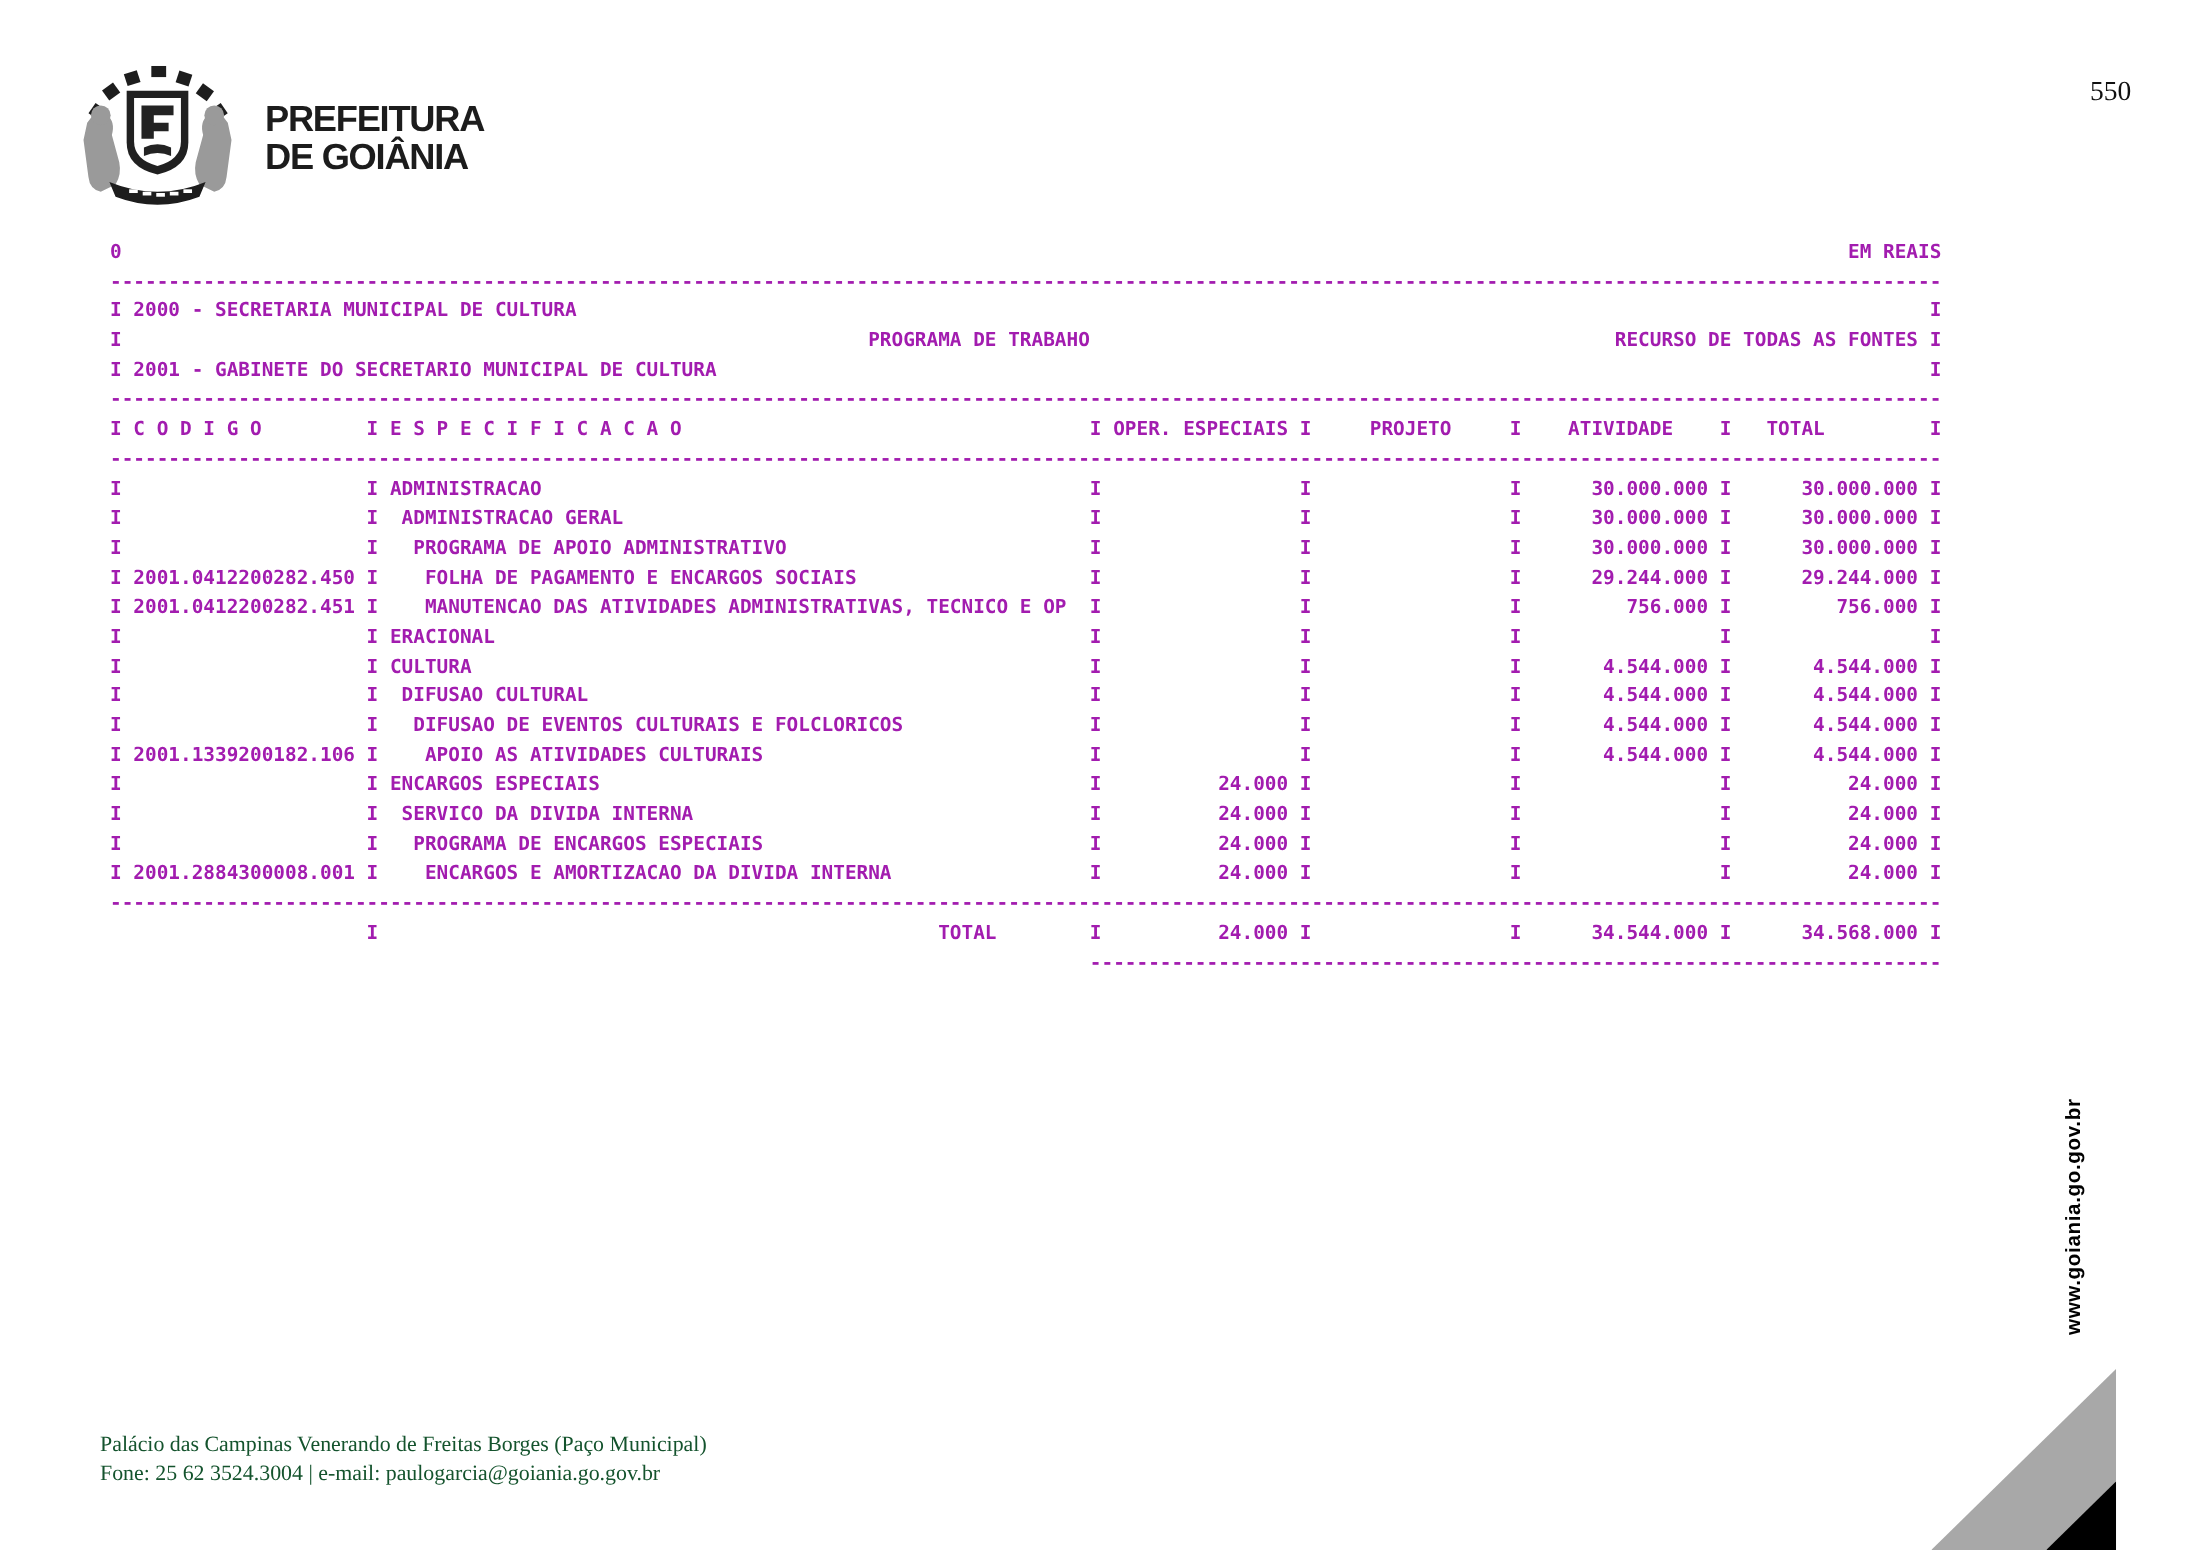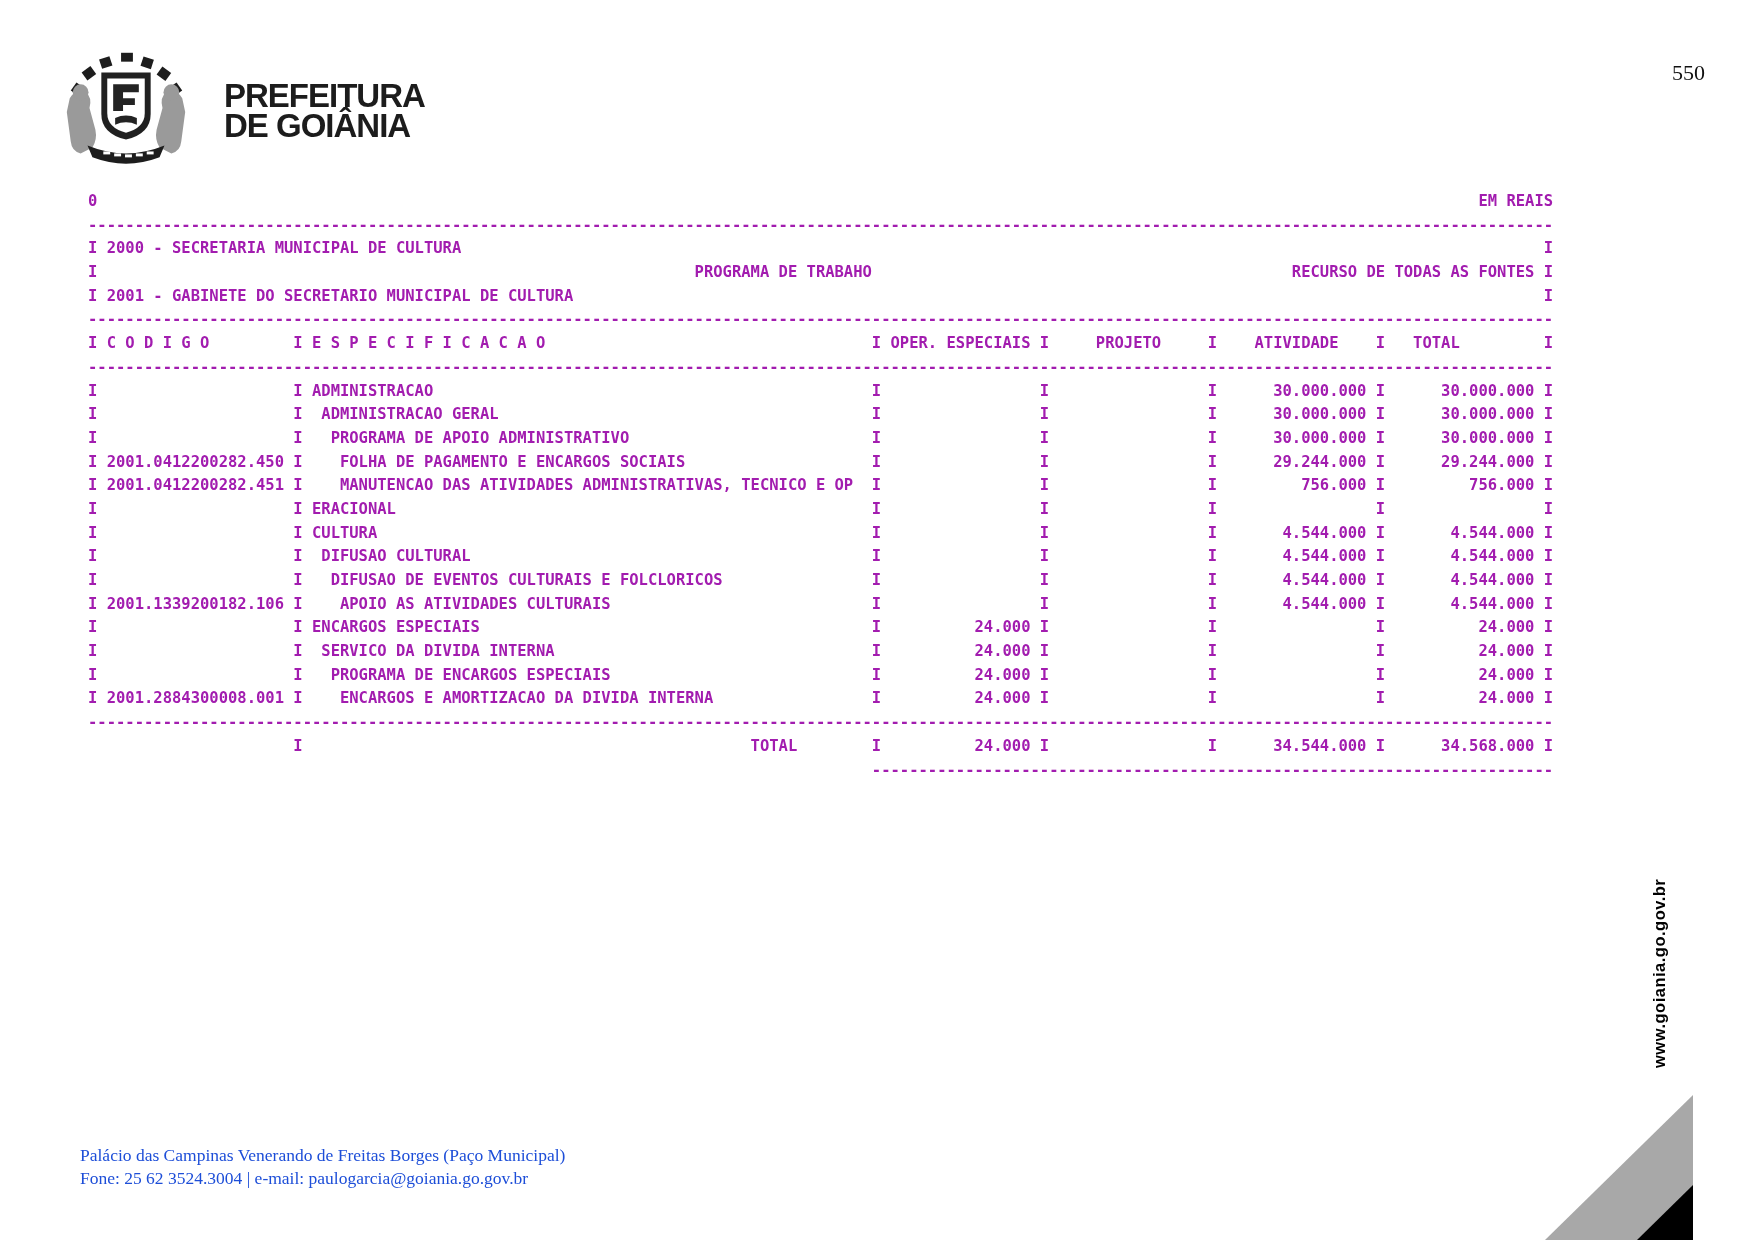--- a/index.html
+++ b/index.html
@@ -3,36 +3,36 @@
 <meta charset="utf-8">
 <style>
   html,body{margin:0;padding:0;}
   body{
     width:1754px;height:1240px;position:relative;background:#ffffff;
     font-family:"Liberation Sans", sans-serif;color:#111;overflow:hidden;
   }
   
   .logo-wrap{position:absolute;left:52px;top:50px;display:flex;align-items:center;}
   .emblem{width:148px;height:122px;}
-  .logo-text{margin-left:24px;font-weight:bold;font-size:33px;line-height:30px;
+  .logo-text{margin-left:12px;font-weight:bold;font-size:29px;line-height:30px;
     letter-spacing:-1px;color:#1c1c1c;font-family:"Liberation Sans",sans-serif;}
   .page-number{position:absolute;left:1672px;top:60px;font-family:"Liberation Serif",serif;
     font-size:22px;color:#111;}
   
   .report{
     position:absolute;left:88px;top:190px;
     font-family:"DejaVu Sans Mono",monospace;
     font-weight:bold;font-size:15.5px;line-height:23.7px;
     white-space:pre;color:#a21caf;
   }
   .report .rline{height:23.7px;}
   
   .footer{
     position:absolute;left:80px;top:1144px;
-    font-family:"Liberation Serif",serif;font-size:17.5px;line-height:22.5px;color:#1d4ed8;
+    font-family:"Liberation Serif",serif;font-size:17.5px;line-height:22.5px;color:#14532d;
   }
   
   .site-vertical{
     position:absolute;left:1650px;top:882px;height:186px;
     writing-mode:vertical-rl;transform:rotate(180deg);
     font-family:"Liberation Sans",sans-serif;font-weight:bold;font-size:16.5px;
     letter-spacing:.5px;color:#000;
   }
   
   .tri{position:absolute;}

